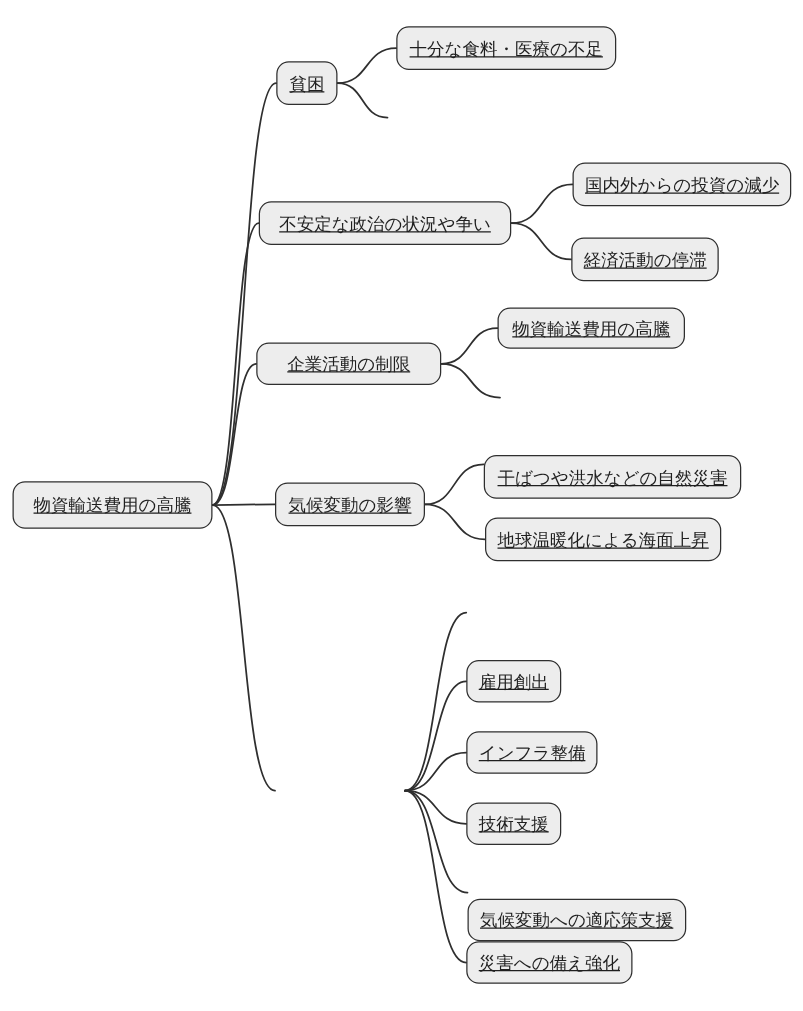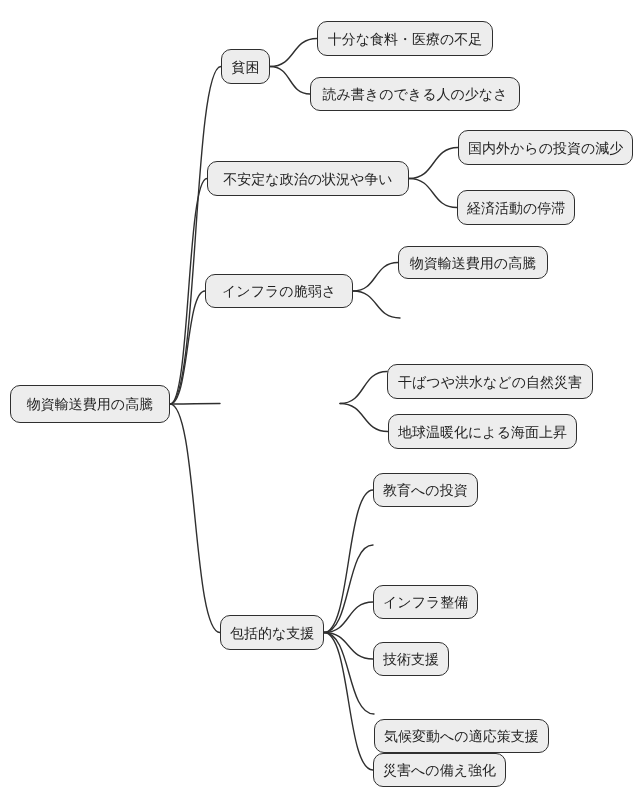--- a/index.html
+++ b/index.html
@@ -27,21 +27,21 @@
     box-sizing: border-box;
     background: var(--fill, #ededed);
     border: 1.5px solid var(--border, #2f2f2f);
     border-radius: 10px;
     padding: 0 9px;
     font-size: 14px;
     color: var(--text, #1f1f1f);
     white-space: nowrap;
     line-height: 1;
   }
-  .node .lbl { display: inline-block; }
+  .node .lbl { display: inline-block; text-decoration: underline; }
 </style>
 </head>
 <body>
 
 <div class="mindmap" style="--bg: #ffffff; --fill: #ededed; --border: #2f2f2f; --edge: #2f2f2f; --text: #1f1f1f;">
   <svg id="edges" width="642" height="809">
       <path d="M 170 404 C 198.05 404, 192.95 66.5, 221 66.5"></path>
       <path d="M 270 66.5 C 295.85 66.5, 291.15 38.5, 317 38.5"></path>
       <path d="M 270 66.5 C 292 66.5, 288 94, 310 94"></path>
       <path d="M 170 404 C 190.35 404, 186.65 178.5, 207 178.5"></path>
@@ -65,53 +65,50 @@
   <div class="node root" id="n-root" style="left:10px;top:385px;min-width:160px;height:38px">
     <span class="lbl">物資輸送費用の高騰</span>
   </div>
 
   <div class="node" id="n-b0" style="left:221px;top:49px;min-width:49px;height:35px">
     <span class="lbl">貧困</span>
   </div>
   <div class="node" id="n-b0c0" style="left:317px;top:21px;min-width:176px;height:35px">
     <span class="lbl">十分な食料・医療の不足</span>
   </div>
-  <div class="node" id="n-b0c1" style="left:310px;top:77px;min-width:210px;height:34px">
-    <span class="lbl">読み書きのできる人の少なさ</span>
-  </div>
 
   <div class="node" id="n-b1c0" style="left:458px;top:130px;min-width:175px;height:35px">
     <span class="lbl">国内外からの投資の減少</span>
   </div>
   <div class="node" id="n-b1" style="left:207px;top:161px;min-width:202px;height:35px">
     <span class="lbl">不安定な政治の状況や争い</span>
   </div>
   <div class="node" id="n-b1c1" style="left:457px;top:190px;min-width:113px;height:35px">
     <span class="lbl">経済活動の停滞</span>
   </div>
 
   <div class="node" id="n-b2" style="left:205px;top:274px;min-width:148px;height:34px">
-    <span class="lbl">インフラの脆弱さ</span>
+    <span class="lbl">企業活動の制限</span>
   </div>
   <div class="node" id="n-b2c0" style="left:398px;top:246px;min-width:150px;height:33px">
     <span class="lbl">物資輸送費用の高騰</span>
   </div>
 
+  <div class="node" id="n-b3" style="left:220px;top:386px;min-width:120px;height:35px">
+    <span class="lbl">気候変動の影響</span>
+  </div>
   <div class="node" id="n-b3c0" style="left:387px;top:364px;min-width:206px;height:35px">
     <span class="lbl">干ばつや洪水などの自然災害</span>
   </div>
   <div class="node" id="n-b3c1" style="left:388px;top:414px;min-width:189px;height:35px">
     <span class="lbl">地球温暖化による海面上昇</span>
   </div>
 
-  <div class="node" id="n-b4" style="left:220px;top:615px;min-width:103px;height:35px">
-    <span class="lbl">包括的な支援</span>
-  </div>
-  <div class="node" id="n-b4c0" style="left:373px;top:473px;min-width:103px;height:34px">
-    <span class="lbl">教育への投資</span>
+  <div class="node" id="n-b4c1" style="left:373px;top:528px;min-width:76px;height:34px">
+    <span class="lbl">雇用創出</span>
   </div>
   <div class="node" id="n-b4c2" style="left:373px;top:585px;min-width:103px;height:34px">
     <span class="lbl">インフラ整備</span>
   </div>
   <div class="node" id="n-b4c3" style="left:373px;top:642px;min-width:75px;height:34px">
     <span class="lbl">技術支援</span>
   </div>
   <div class="node" id="n-b4c4" style="left:374px;top:719px;min-width:174px;height:34px">
     <span class="lbl">気候変動への適応策支援</span>
   </div>

